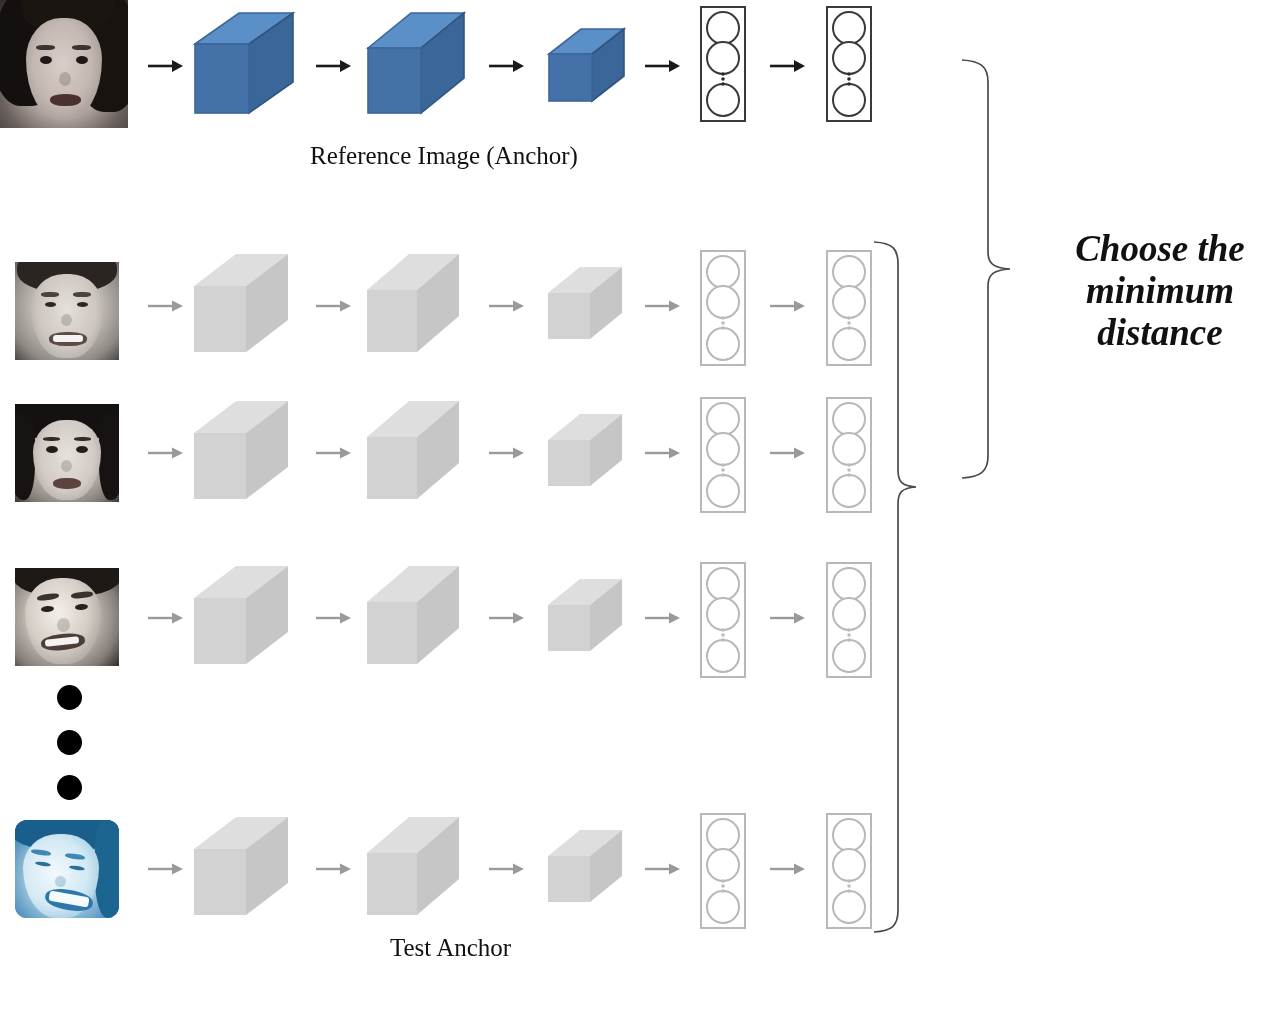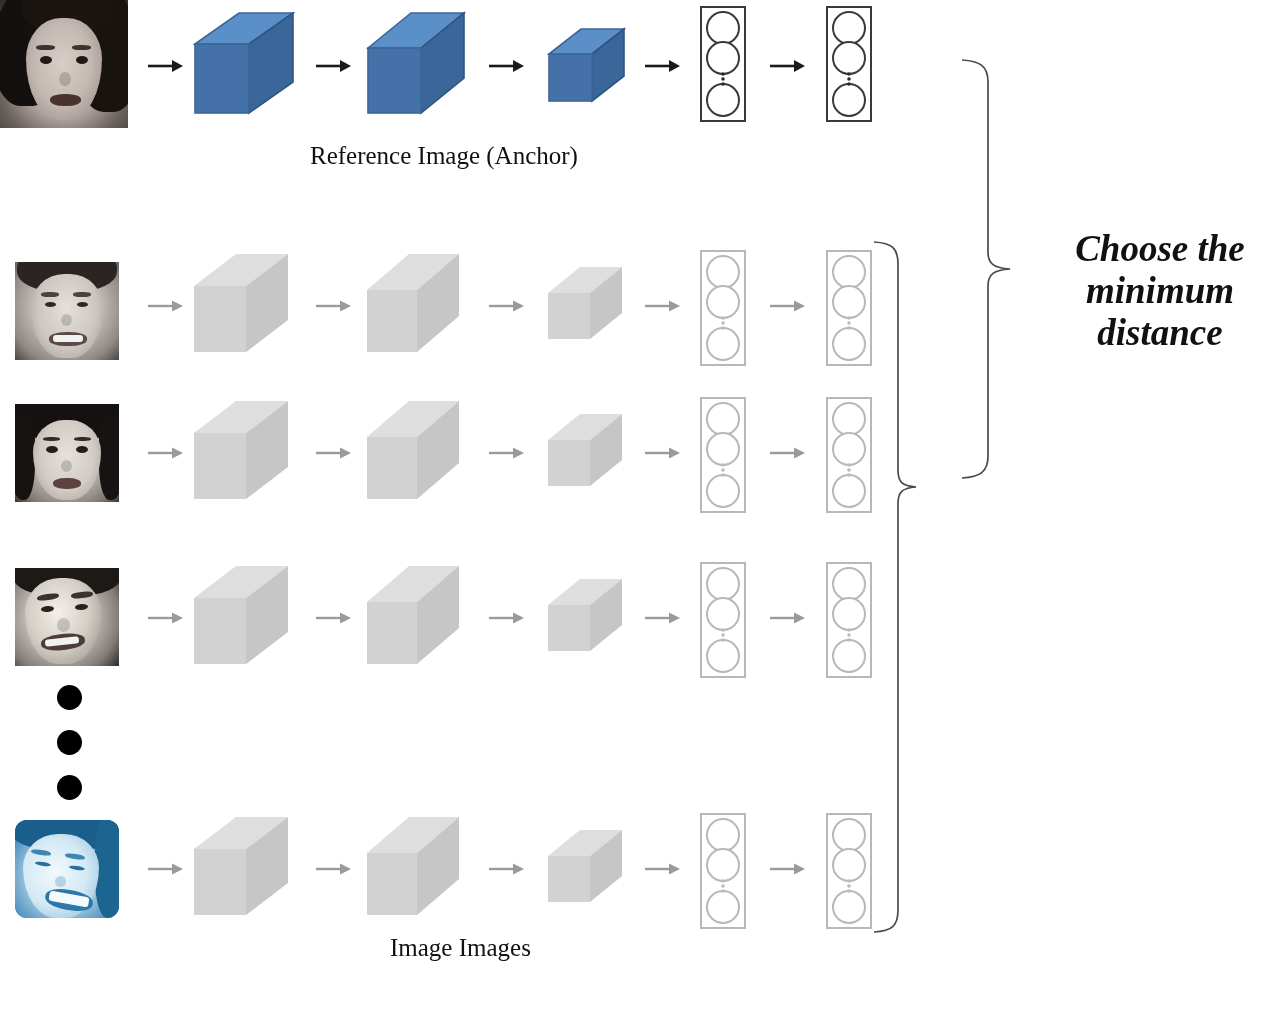--- a/index.html
+++ b/index.html
@@ -494,21 +494,21 @@
   <svg class="abs" style="left:826px; top:813px;" width="46" height="116" viewBox="0 0 46 116">
     <rect x="1" y="1" width="44" height="114" fill="#ffffff" stroke="#b8b8b8" stroke-width="2"></rect>
     <circle cx="23" cy="22" r="16" fill="#ffffff" stroke="#b8b8b8" stroke-width="2"></circle>
     <circle cx="23" cy="52" r="16" fill="#ffffff" stroke="#b8b8b8" stroke-width="2"></circle>
     <circle cx="23" cy="94" r="16" fill="#ffffff" stroke="#b8b8b8" stroke-width="2"></circle>
     <circle cx="23" cy="68" r="1.8" fill="#bcbcbc"></circle>
     <circle cx="23" cy="73" r="1.8" fill="#bcbcbc"></circle>
     <circle cx="23" cy="78" r="1.8" fill="#bcbcbc"></circle>
   </svg>
 
-  <div class="label-serif test-label" style="left:390px; top:934px;">Image Images</div>
+  <div class="label-serif test-label" style="left:390px; top:934px;">Test Anchor</div>
 
   <svg class="abs" style="left:870px; top:238px;" width="50" height="700" viewBox="0 0 50 700">
     <path d="M 4 4 C 22 5 28 10 28 26 L 28 232 C 28 244 32 248 46 249
              C 32 250 28 254 28 266 L 28 672 C 28 688 22 693 4 694" fill="none" stroke="#4a4a4a" stroke-width="1.7"></path>
   </svg>
 
   <svg class="abs" style="left:958px; top:56px;" width="60" height="430" viewBox="0 0 60 430">
     <path d="M 4 4 C 22 5 30 10 30 26 L 30 196 C 30 208 36 212 52 213
              C 36 214 30 218 30 230 L 30 400 C 30 416 22 421 4 422" fill="none" stroke="#4a4a4a" stroke-width="1.7"></path>
   </svg>

